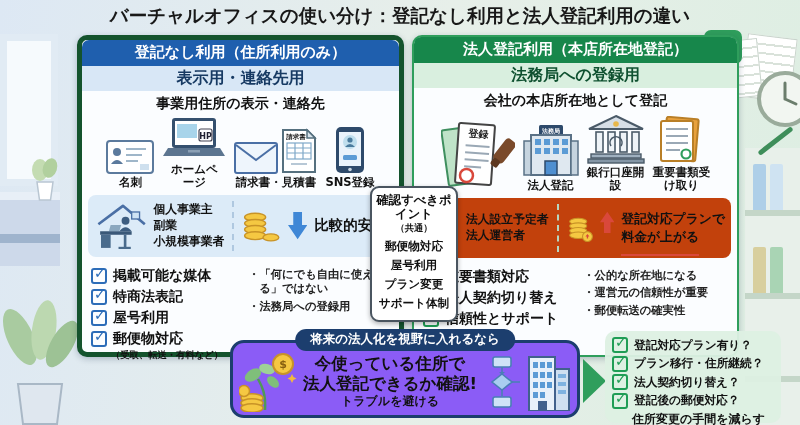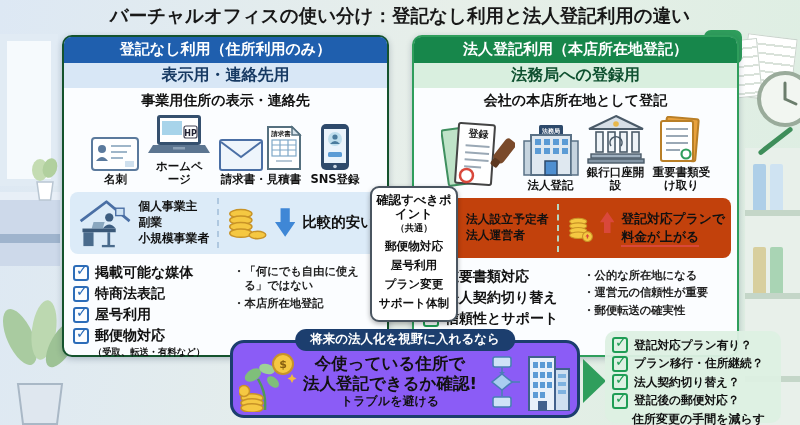--- a/index.html
+++ b/index.html
@@ -17,21 +17,21 @@
          background-image:repeating-linear-gradient(#fff 0 7px,#d9e2da 7px 9px);}
   .pen{position:absolute;width:5px;height:42px;background:#3e8e5a;border-radius:3px;transform:rotate(52deg);}
   .bigarrow{position:absolute;left:583px;top:359px;width:0;height:0;z-index:5;
             border-left:23px solid #2f9e5c;border-top:22px solid transparent;border-bottom:22px solid transparent;}
   
   .main-title{position:absolute;top:3px;left:0;right:0;text-align:center;
               font-size:18.5px;font-weight:bold;color:#181818;z-index:4;}
   
   .panel{position:absolute;top:35px;width:327px;height:322px;background:#fbfdff;border-radius:10px;
          box-shadow:0 2px 6px rgba(20,40,70,.25);display:flex;flex-direction:column;z-index:3;box-sizing:border-box;}
-  .panel.left{left:62px;border:2px solid #14532d;}
+  .panel.left{left:77px;border:5px solid #14532d;}
   .panel.right{left:412px;border:2px solid #2f9e5c;}
   .panel-header{border-radius:7px 7px 0 0;color:#fff;font-weight:bold;font-size:15px;text-align:center;padding:3px 0 4px;}
   .panel.left .panel-header{background:#1f5fae;}
   .panel.right .panel-header{background:#17874b;}
   .panel-sub{text-align:center;font-size:16px;font-weight:bold;padding:2px 8px;}
   .panel.left .panel-sub{background:#d8e7f6;color:#173a63;}
   .panel.right .panel-sub{background:#d9efdf;color:#0f5130;}
   .panel-heading{text-align:center;font-size:14px;font-weight:bold;padding:4px 0 1px;}
   .icons-row{display:flex;justify-content:center;align-items:flex-end;gap:8px;padding:3px 4px 0;}
   .icon-group{display:flex;flex-direction:column;align-items:center;gap:2px;}
@@ -40,21 +40,21 @@
   .icon-label.wide{max-width:110px;}
   .band{margin:6px 6px 4px;border-radius:8px;display:flex;align-items:center;padding:4px 6px;gap:7px;}
   .panel.left .band{background:#dcebf8;}
   .panel.right .band{background:#c2410c;justify-content:space-between;}
   .audience{font-size:11.8px;font-weight:bold;line-height:1.35;white-space:nowrap;}
   .band-divider{align-self:stretch;margin:2px 1px;}
   .panel.left .band-divider{border-left:2px dashed #afc8e0;}
   .panel.right .band-divider{border-left:2px dashed #b7d6c0;}
   .price{font-size:14.5px;font-weight:bold;white-space:nowrap;}
   .price2{font-size:12.8px;font-weight:bold;line-height:1.35;white-space:nowrap;}
-  .price2 .underline-red{border-bottom:2.5px solid #d9483b;padding-bottom:1px;}
+  .price2 .underline-red{border-bottom:2.5px solid #d9483b;padding-bottom:10px;}
   .check-area{display:flex;padding:3px 9px 0;gap:4px;}
   .check-col{flex:1.08;}
   .caution-col{flex:1;font-size:11.3px;font-weight:bold;color:#222;line-height:1.3;padding-top:4px;}
   .caution{padding-left:11px;text-indent:-11px;margin-bottom:3px;}
   .chk-item{display:flex;gap:6px;font-size:14px;font-weight:bold;margin:3px 0;align-items:center;}
   .chk{flex:0 0 12px;width:12px;height:12px;border-radius:3px;position:relative;}
   .chk::after{content:"✓";position:absolute;left:1px;top:-5px;font-size:14px;font-weight:bold;}
   .chk-blue{border:2px solid #2b6cb8;color:#2b6cb8;}
   .chk-green{border:2px solid #1f9d55;color:#1f9d55;}
   .note{font-size:9.3px;font-weight:bold;margin-left:20px;margin-top:-2px;font-family:Liberation Serif, serif;}
@@ -229,21 +229,21 @@
           <span>屋号利用</span>
           </div>
         <div class="chk-item">
           <span class="chk chk-blue"></span>
           <span>郵便物対応</span>
           </div>
         <div class="note">（受取、転送・有料など）</div>
       </div>
       <div class="caution-col">
         <div class="caution">・「何にでも自由に使える」ではない</div>
-        <div class="caution">・本店所在地登記</div>
+        <div class="caution">・法務局への登録用</div>
       </div>
     </div>
   </div>
 
   <div class="panel right">
     <div class="panel-header">法人登記利用（本店所在地登記）</div>
     <div class="panel-sub">法務局への登録用</div>
     <div class="panel-heading">会社の本店所在地として登記</div>
 
     <div class="icons-row">

